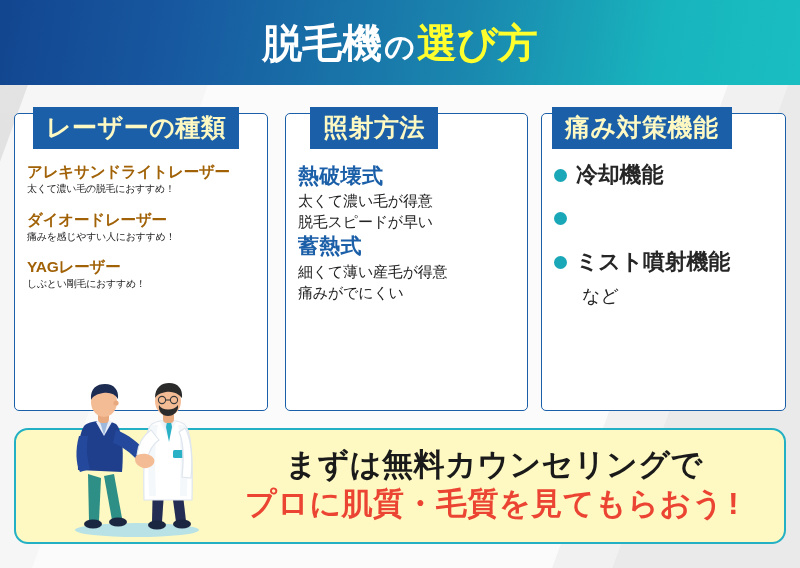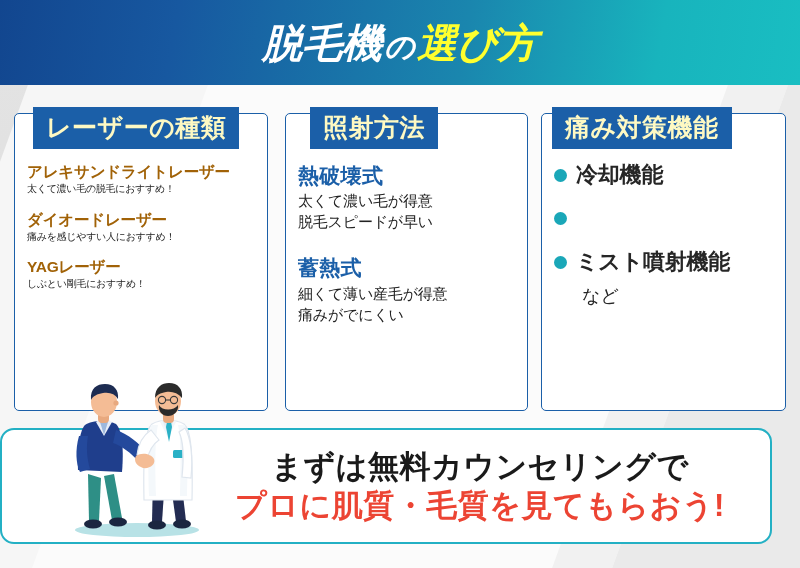--- a/index.html
+++ b/index.html
@@ -40,21 +40,20 @@
 
   
   .header {
     position: absolute;
     left: 0; top: 0;
     width: 800px; height: 85px;
     background: linear-gradient(100deg, #12468f 0%, #1758a0 22%, #1a86ae 58%, #18b4bd 82%, #19bec2 100%);
     display: flex;
     align-items: center;
     justify-content: center;
-    font-style: italic;
   }
   .header-title {
     font-size: 40px;
     font-weight: bold;
     letter-spacing: 0px;
     line-height: 1;
     white-space: nowrap;
     display: flex;
     align-items: baseline;
   }
@@ -112,21 +111,21 @@
   }
   .entry-desc {
     color: #222222;
     font-size: 10px;
     line-height: 1.35;
     white-space: nowrap;
     letter-spacing: -0.3px;
   }
 
   
-  .entry2 { margin-bottom: 22px; }
+  .entry2 { }
   .entry2:last-child { margin-bottom: 0; }
   .entry2-title {
     color: #1b5fa8;
     font-weight: bold;
     font-size: 21px;
     line-height: 1.35;
     letter-spacing: 0.3px;
     white-space: nowrap;
   }
   .entry2-desc {
@@ -163,28 +162,29 @@
     color: #262626;
     font-size: 18px;
     margin-left: 28px;
     margin-top: -16px;
     letter-spacing: 0px;
   }
 
   
   .banner {
     position: absolute;
-    left: 0;
+    left: 14px;
     top: 428px;
     width: 772px;
     height: 116px;
-    background: #ffffff;
+    background: #fef9c3;
     border: 2px solid #23b0c4;
     border-radius: 14px;
     box-sizing: border-box;
+    font-family: Liberation Mono, monospace;
   }
   .banner-text {
     position: absolute;
     left: 200px;
     top: 18px;
     width: 556px;
     text-align: center;
   }
   .banner-line1 {
     color: #1a1a1a;

